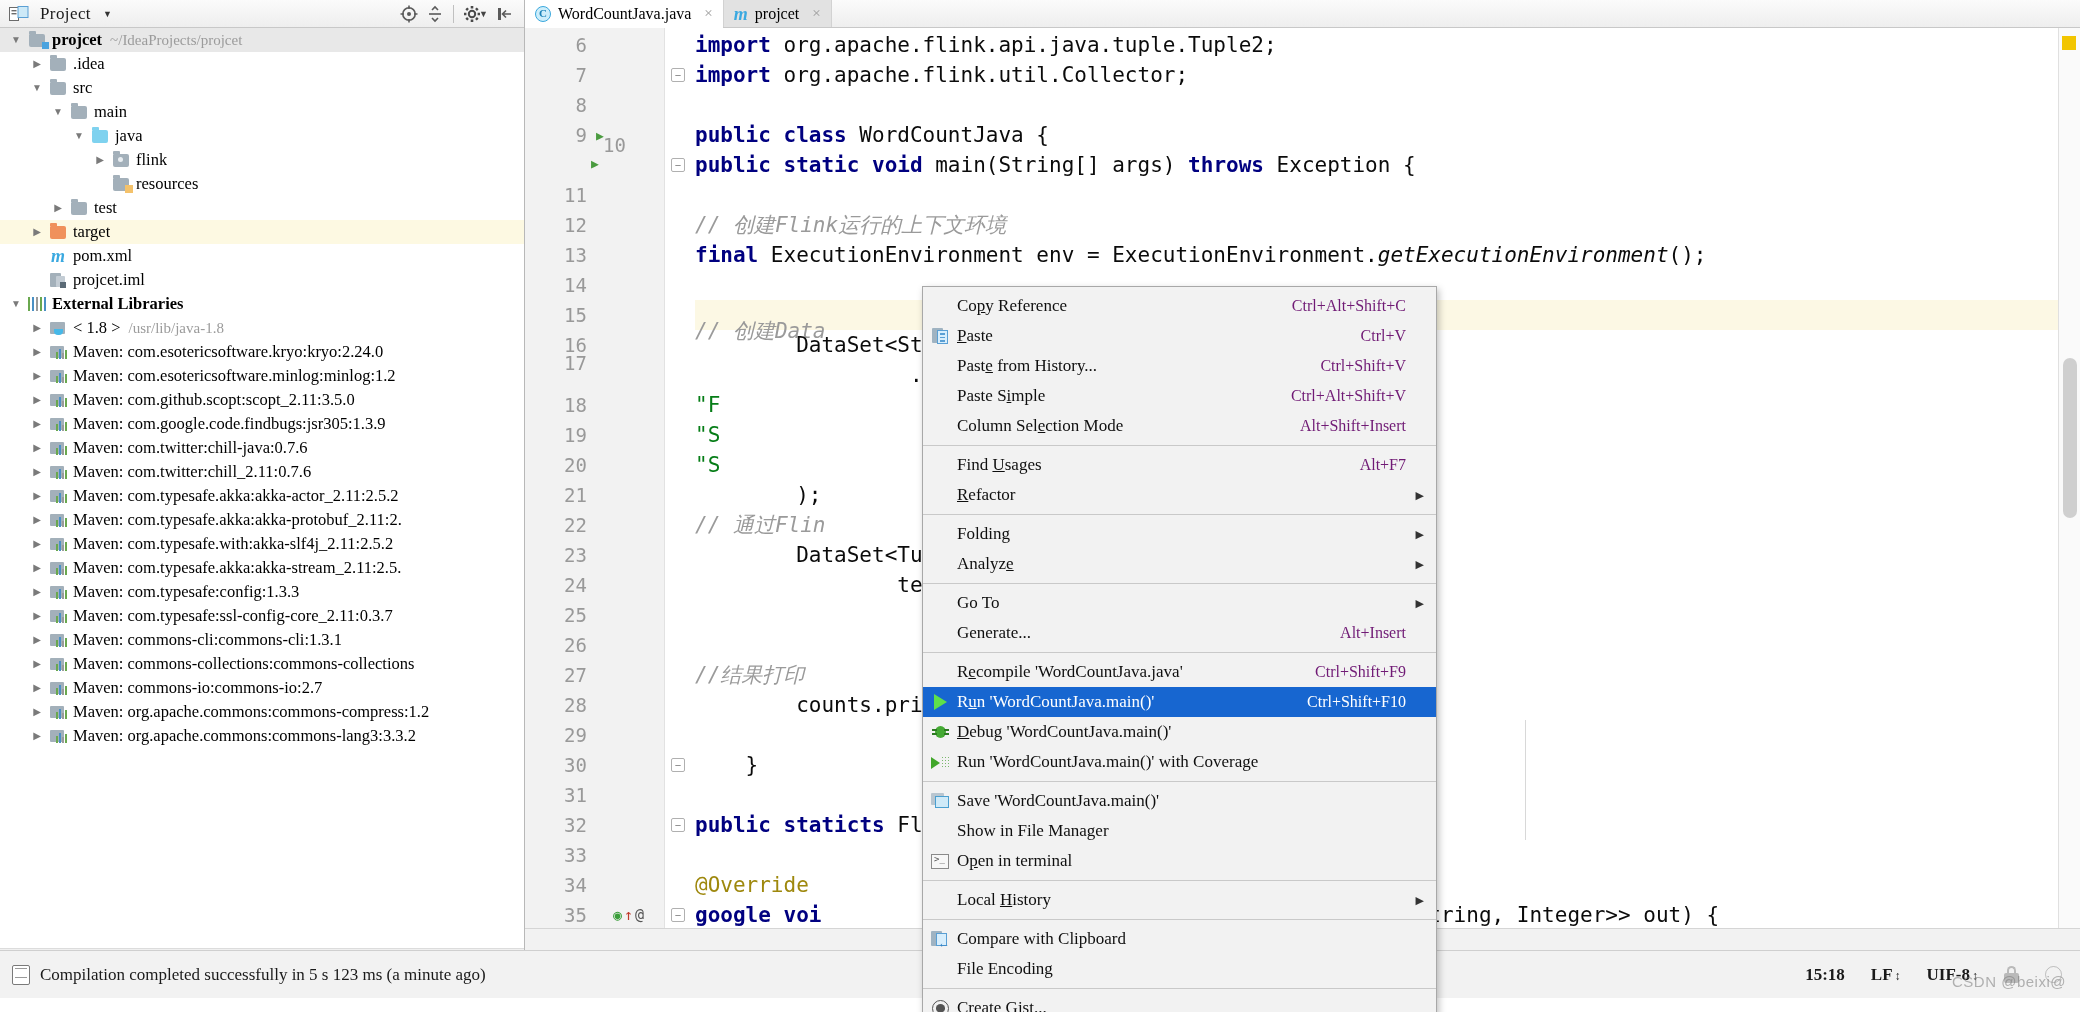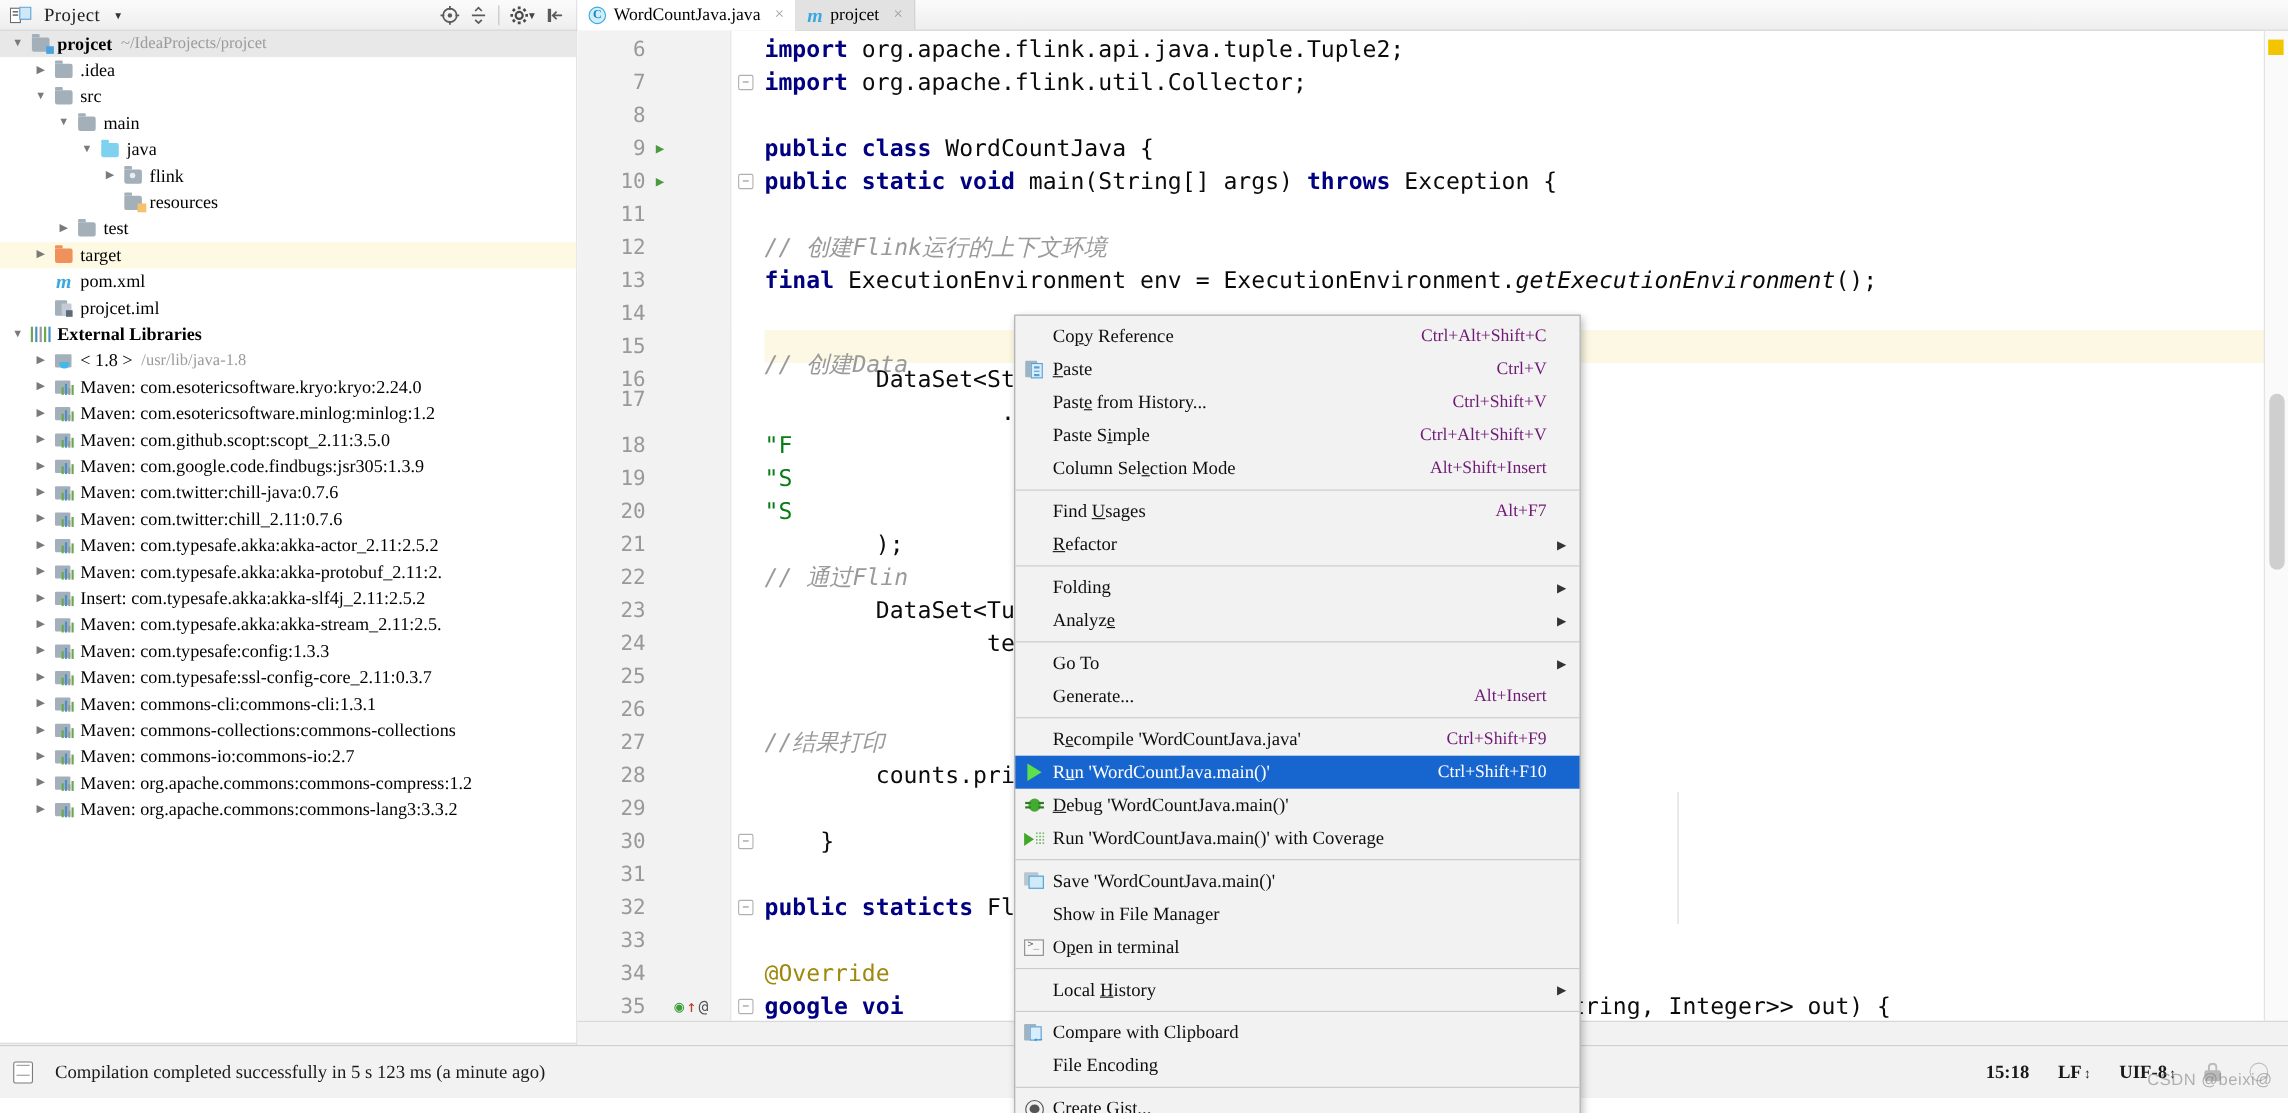--- a/index.html
+++ b/index.html
@@ -229,21 +229,21 @@
   .ic-gist{ width:17px;height:17px;border:1.6px solid #555; border-radius:50%; position:relative;}
   .ic-gist::after{content:"";position:absolute;left:3px;top:3px;width:9px;height:8px;background:#555;border-radius:50% 50% 45% 45%;}
 
   
   #statusbar{
     position:absolute; left:0; bottom:0; right:0; height:48px;
     background:#f2f2f2; border-top:1px solid #cfcfcf;
     display:flex; align-items:center;
   }
   #status-msg{
-    display:flex; align-items:center; gap:20px;
+    display:flex; align-items:center; gap:10px;
     margin-left:12px;
     font-family:"Liberation Serif",serif; font-size:17px; color:#1a1a1a;
   }
   .ic-status{ width:18px;height:20px;border:1.8px solid #7a7a7a;border-radius:2px; background:#fff; position:relative;}
   .ic-status::after{content:"";position:absolute;left:2px;top:2px;right:2px;bottom:6px;border-top:1.5px solid #9a9a9a;border-bottom:1.5px solid #9a9a9a;}
   #status-right{
     margin-left:auto; display:flex; align-items:center; gap:26px;
     margin-right:18px;
     font-family:"Liberation Serif",serif; font-size:17px; font-weight:bold; color:#1a1a1a;
   }
@@ -566,21 +566,21 @@
             <span class="mvn-ico">
               <span class="fb"></span>
               <span class="bars">
                 <i style="background:#6aa84f;height:7px"></i>
                 <i style="background:#4a90c4;height:10px"></i>
                 <i style="background:#9a9a9a;height:6px"></i>
                 <i style="background:#6aa84f;height:9px"></i>
               </span>
             </span>
           </span>
-          <span class="lbl maven-lbl">Insert: com.typesafe.akka:akka-slf4j_2.11:2.5.2</span>
+          <span class="lbl maven-lbl">Maven: com.typesafe.with:akka-slf4j_2.11:2.5.2</span>
         </div>
         <div class="node">
           <span style="width:27px;flex:none"></span>
           <span class="arrow closed"></span>
           <span class="ico">
             <span class="mvn-ico">
               <span class="fb"></span>
               <span class="bars">
                 <i style="background:#6aa84f;height:7px"></i>
                 <i style="background:#4a90c4;height:10px"></i>
@@ -741,21 +741,21 @@
           <div class="gline" style="top: 62px;">
             <span class="num">8</span>
             <span class="run"></span>
             <span class="mk"></span>
           </div>
           <div class="gline" style="top: 92px;">
             <span class="num">9</span>
             <span class="run">▶</span>
             <span class="mk"></span>
           </div>
-          <div class="gline" style="top: 122px;">
+          <div class="gline" style="top: 106px; flex-direction: column;">
             <span class="num">10</span>
             <span class="run">▶</span>
             <span class="mk"></span>
           </div>
           <div class="gline" style="top: 152px;">
             <span class="num">11</span>
             <span class="run"></span>
             <span class="mk"></span>
           </div>
           <div class="gline" style="top: 182px;">

